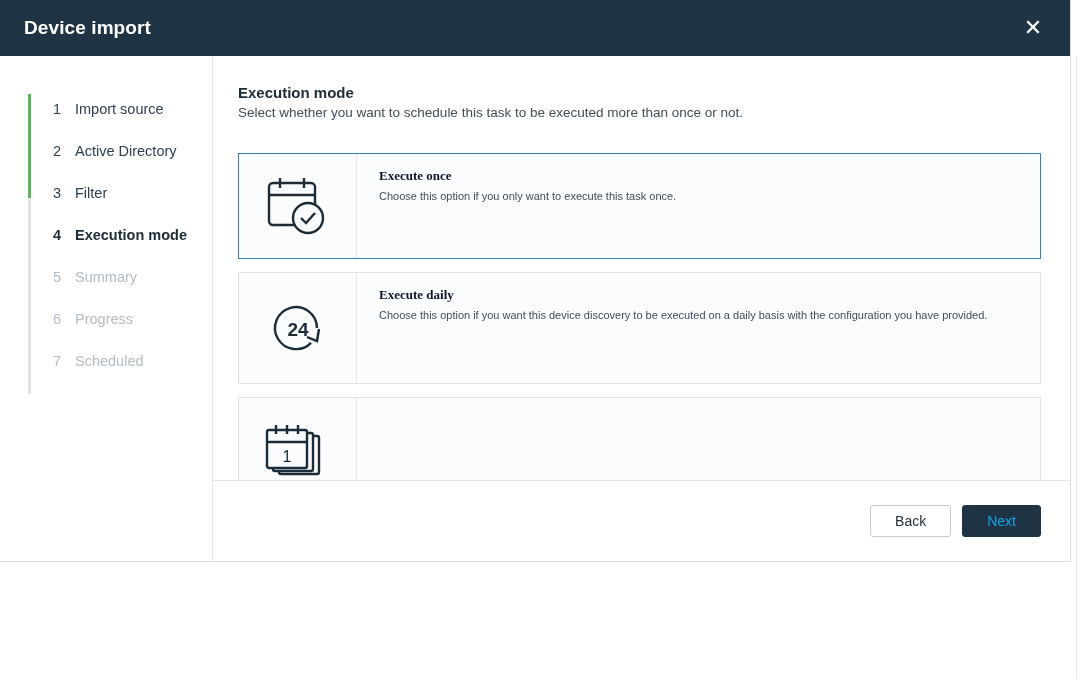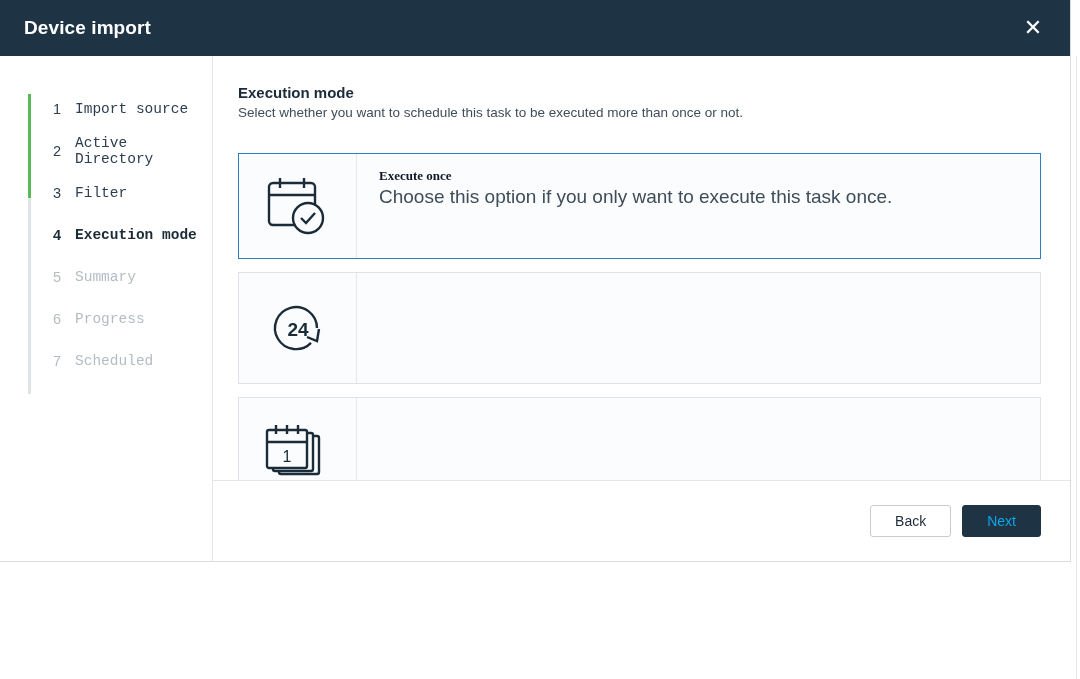--- a/index.html
+++ b/index.html
@@ -109,21 +109,20 @@
     cursor: pointer;
     box-sizing: border-box;
   }
   .step .num {
     width: 20px;
     flex: 0 0 20px;
     color: #2c3e50;
   }
   .step .lbl {
     margin-left: 2px;
-    font-family: Liberation Mono, monospace;
   }
   .step.current .num,
   .step.current .lbl {
     font-weight: bold;
     color: #1b2b38;
   }
   .step.disabled .num,
   .step.disabled .lbl {
     color: #b4bcc3;
   }
@@ -184,21 +183,21 @@
     box-sizing: border-box;
   }
   .option-title {
     font-size: 13px;
     font-weight: bold;
     color: #0f172a;
     margin-bottom: 4px;
     font-family: Liberation Serif, serif;
   }
   .option-desc {
-    font-size: 19px;
+    font-size: 11px;
     color: #3f4d59;
     line-height: 17px;
     max-width: 650px;
   }
 
   .opt-1 { height: 104px; }
   .opt-2 { height: 110px; }
   .opt-3 { height: 110px; }
   .opt-4 { height: 110px; }
 
@@ -326,20 +325,24 @@
             </div>
           </div>
 
           <div class="option opt-2">
             <div class="option-icon">
               <svg width="62" height="58" viewBox="0 0 62 58" fill="none" stroke="#1b2b38" stroke-width="2.4">
                 <path d="M50 29a21 21 0 1 0 -6 14.8"></path>
                 <polyline points="52,30 50,42 40,38"></polyline>
                 <text x="31" y="37" font-family="Liberation Sans, sans-serif" font-size="19" font-weight="bold" fill="#1b2b38" stroke="none" text-anchor="middle">24</text>
               </svg>
+            </div>
+            <div class="option-text">
+              <div class="option-title">Execute daily</div>
+              <div class="option-desc">Choose this option if you want this device discovery to be executed on a daily basis with the configuration you have provided.</div>
             </div>
           </div>
 
           <div class="option opt-3">
             <div class="option-icon">
               <svg width="70" height="62" viewBox="0 0 70 62" fill="none" stroke="#1b2b38" stroke-width="2.4">
                 <rect x="16" y="14" width="40" height="38" rx="2" fill="#fbfcfd"></rect>
                 <rect x="10" y="11" width="40" height="38" rx="2" fill="#fbfcfd"></rect>
                 <rect x="4" y="8" width="40" height="38" rx="2" fill="#fbfcfd"></rect>
                 <line x1="4" y1="20" x2="44" y2="20"></line>

